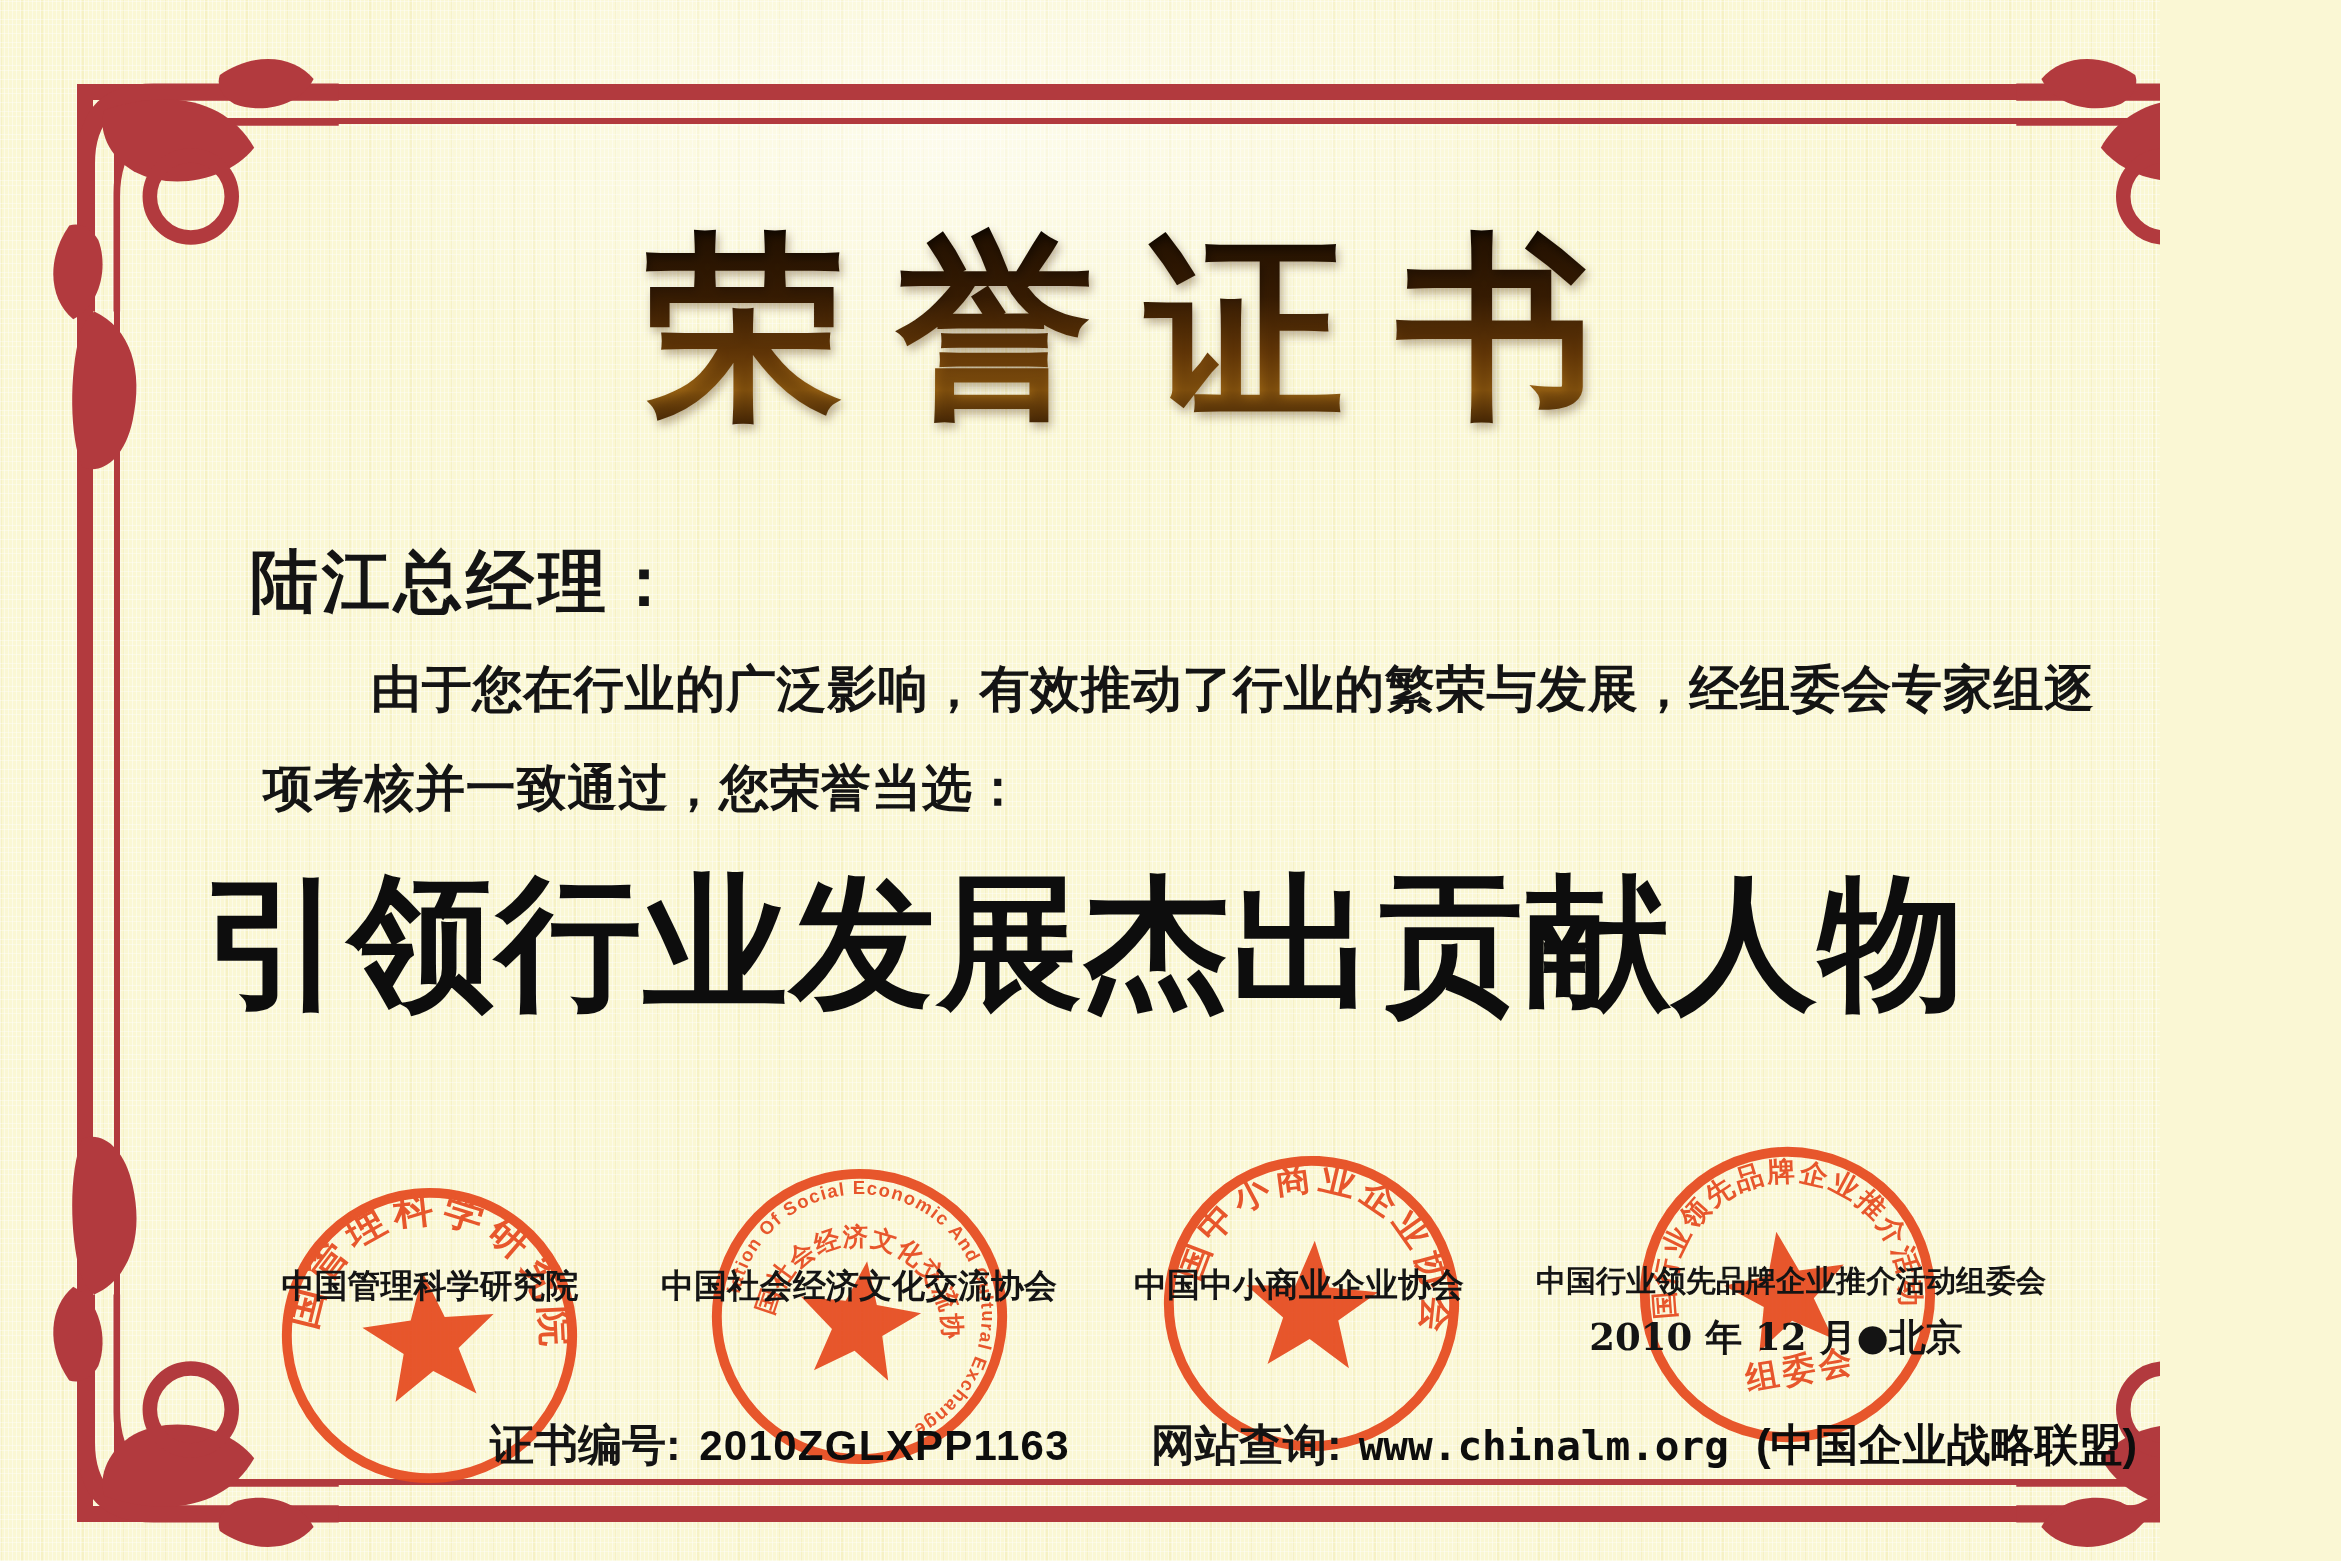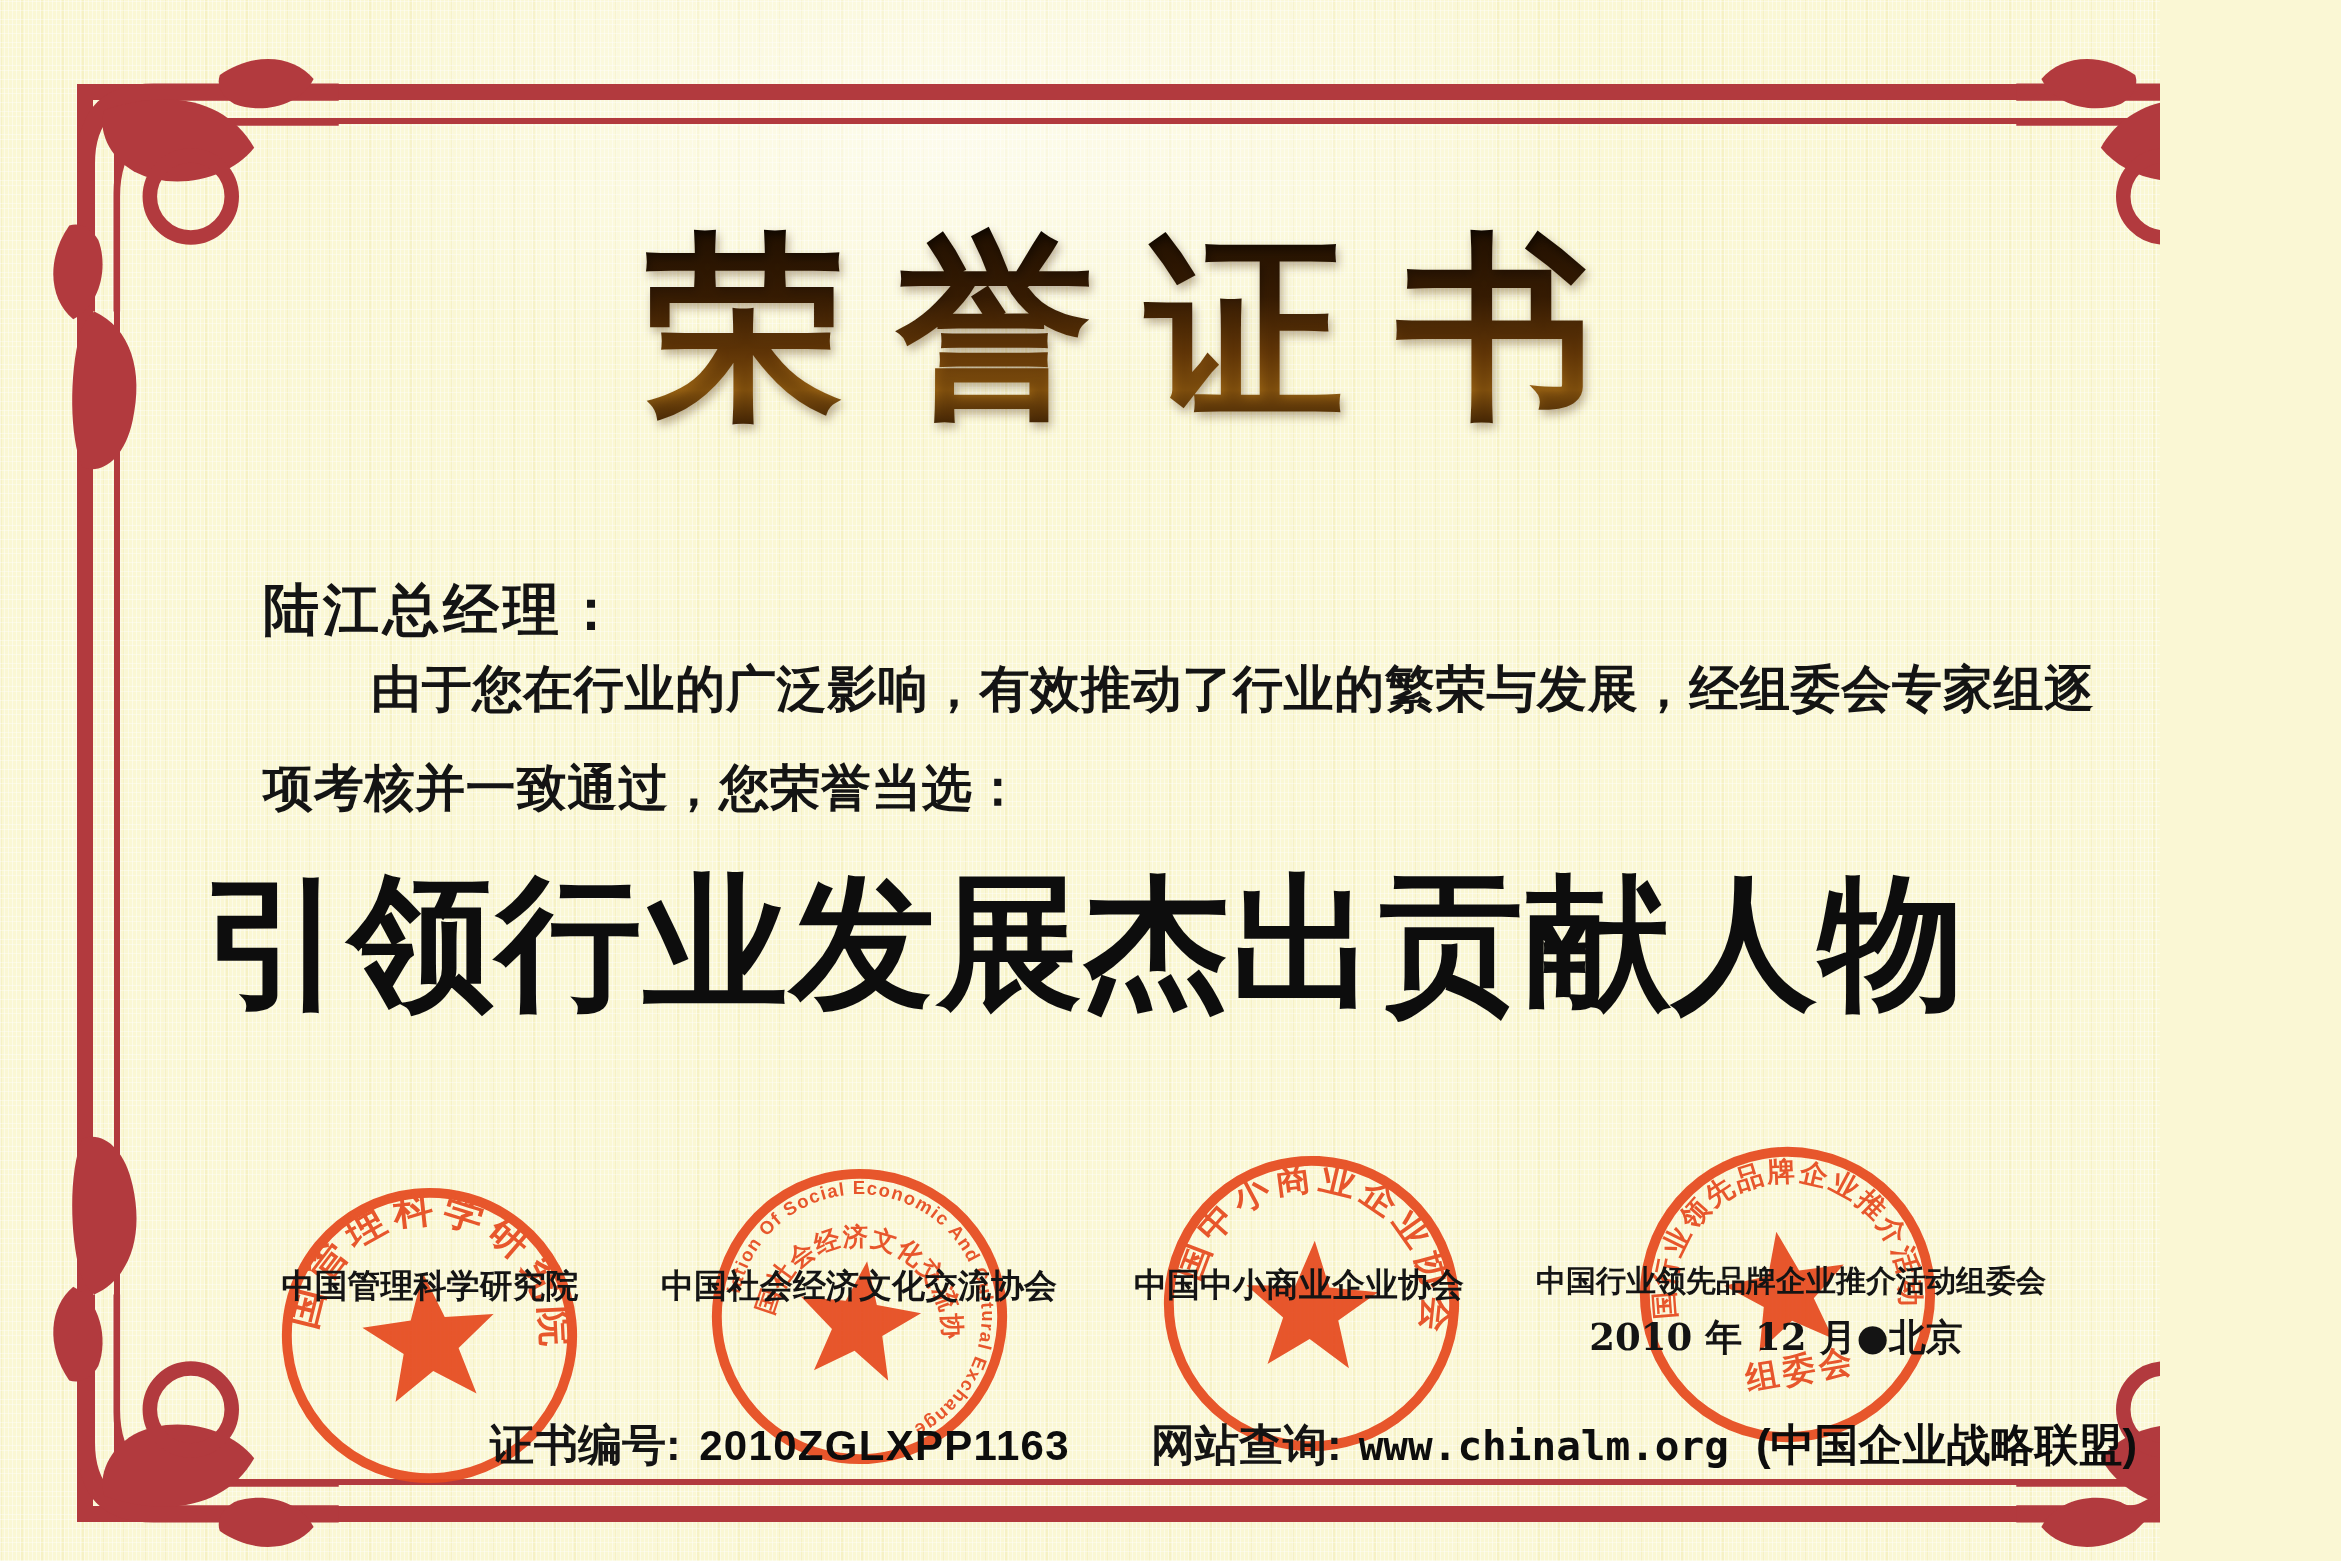--- a/index.html
+++ b/index.html
@@ -47,22 +47,22 @@
     text-shadow:2.6px 5.3px 9.3px rgba(70,35,0,.35);
   }
   @supports ((-webkit-background-clip:text) or (background-clip:text)){
     .title{
       background:linear-gradient(180deg,#0e0701 4%,#2e1804 36%,#6e3f0a 62%,#9a6414 79%,#3a2005 96%);
       -webkit-background-clip:text;background-clip:text;
       color:transparent;-webkit-text-fill-color:transparent;
     }
   }
   .recipient{
-    position:absolute;left:263px;top:537px;z-index:4;white-space:nowrap;
-    font-size:56px;font-weight:700;letter-spacing:4px;color:var(--ink,#141414);margin-top:36px;
+    position:absolute;left:250px;top:537px;z-index:4;white-space:nowrap;
+    font-size:68px;font-weight:700;letter-spacing:4px;color:var(--ink,#141414);
   }
   .body-line{position:absolute;z-index:4;white-space:nowrap;font-size:50px;font-weight:700;letter-spacing:0.7px;color:var(--ink,#141414);}
   .body-line.l1{left:371px;top:656px;}
   .body-line.l2{left:263px;top:755px;}
   .award{
     position:absolute;left:4px;top:847px;width:100%;text-align:center;z-index:4;
     white-space:nowrap;font-size:145px;font-weight:900;letter-spacing:2px;color:#0d0d0d;
   }
   .org-label{
     position:absolute;z-index:4;white-space:nowrap;transform:translateX(-50%);

